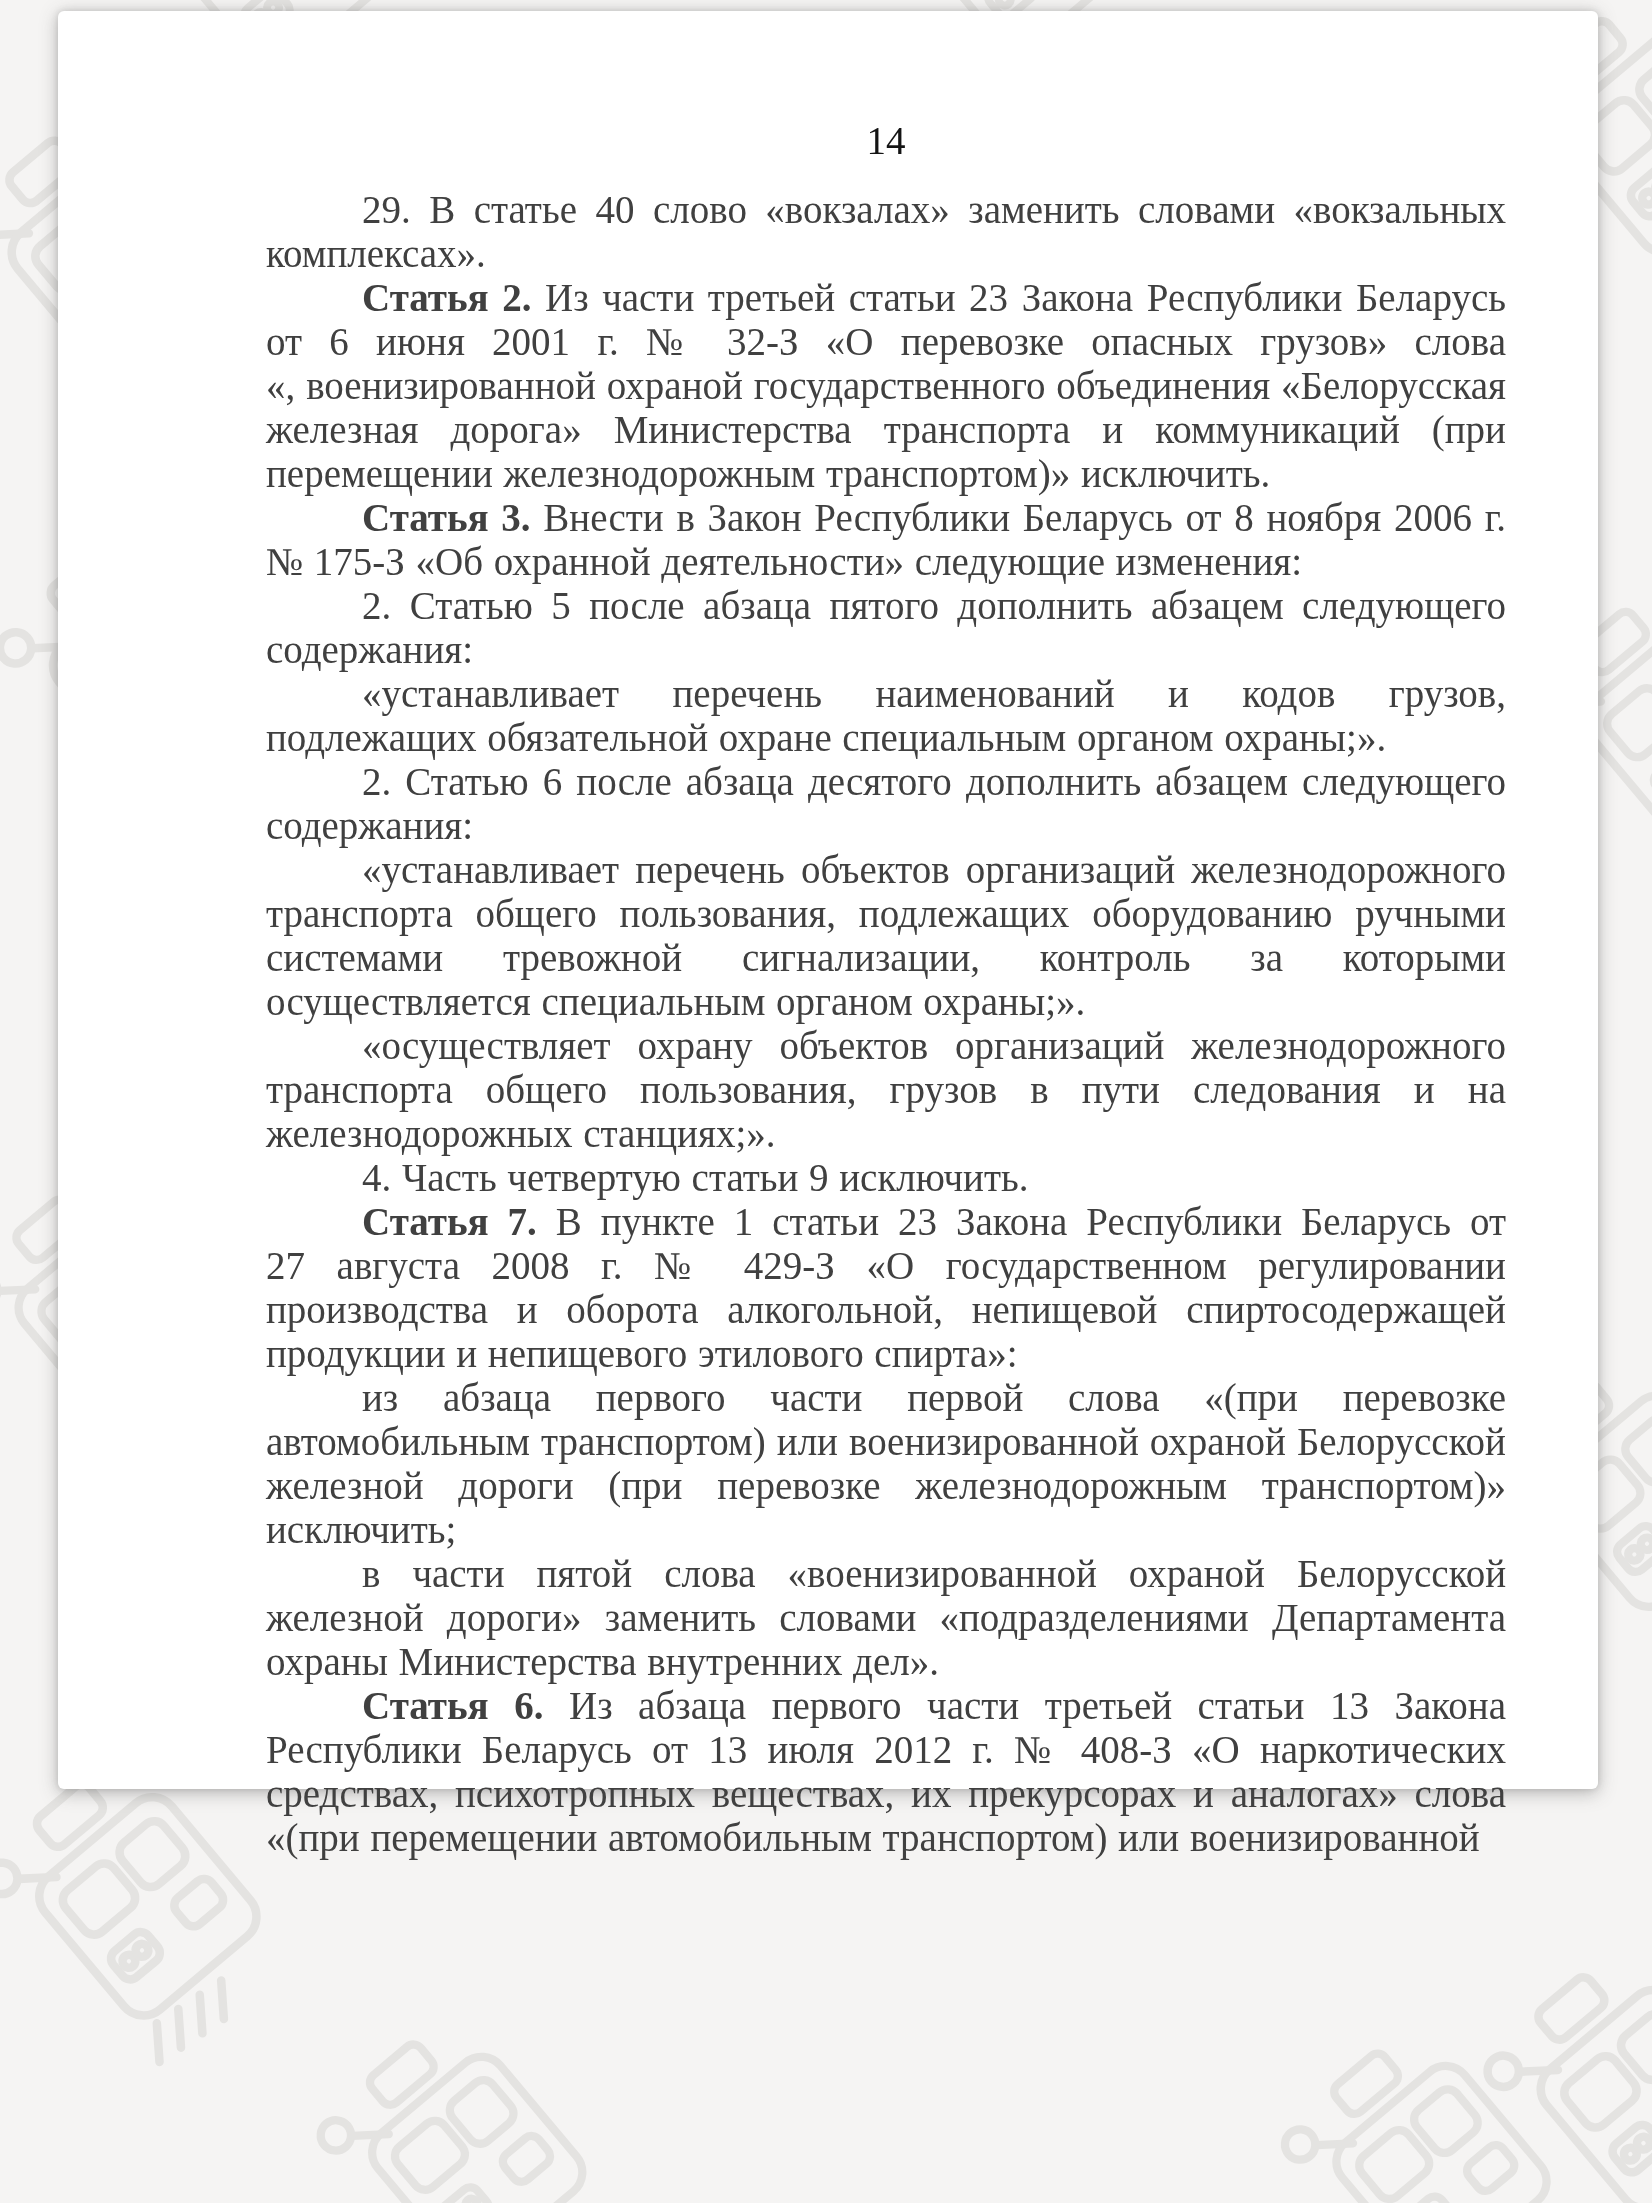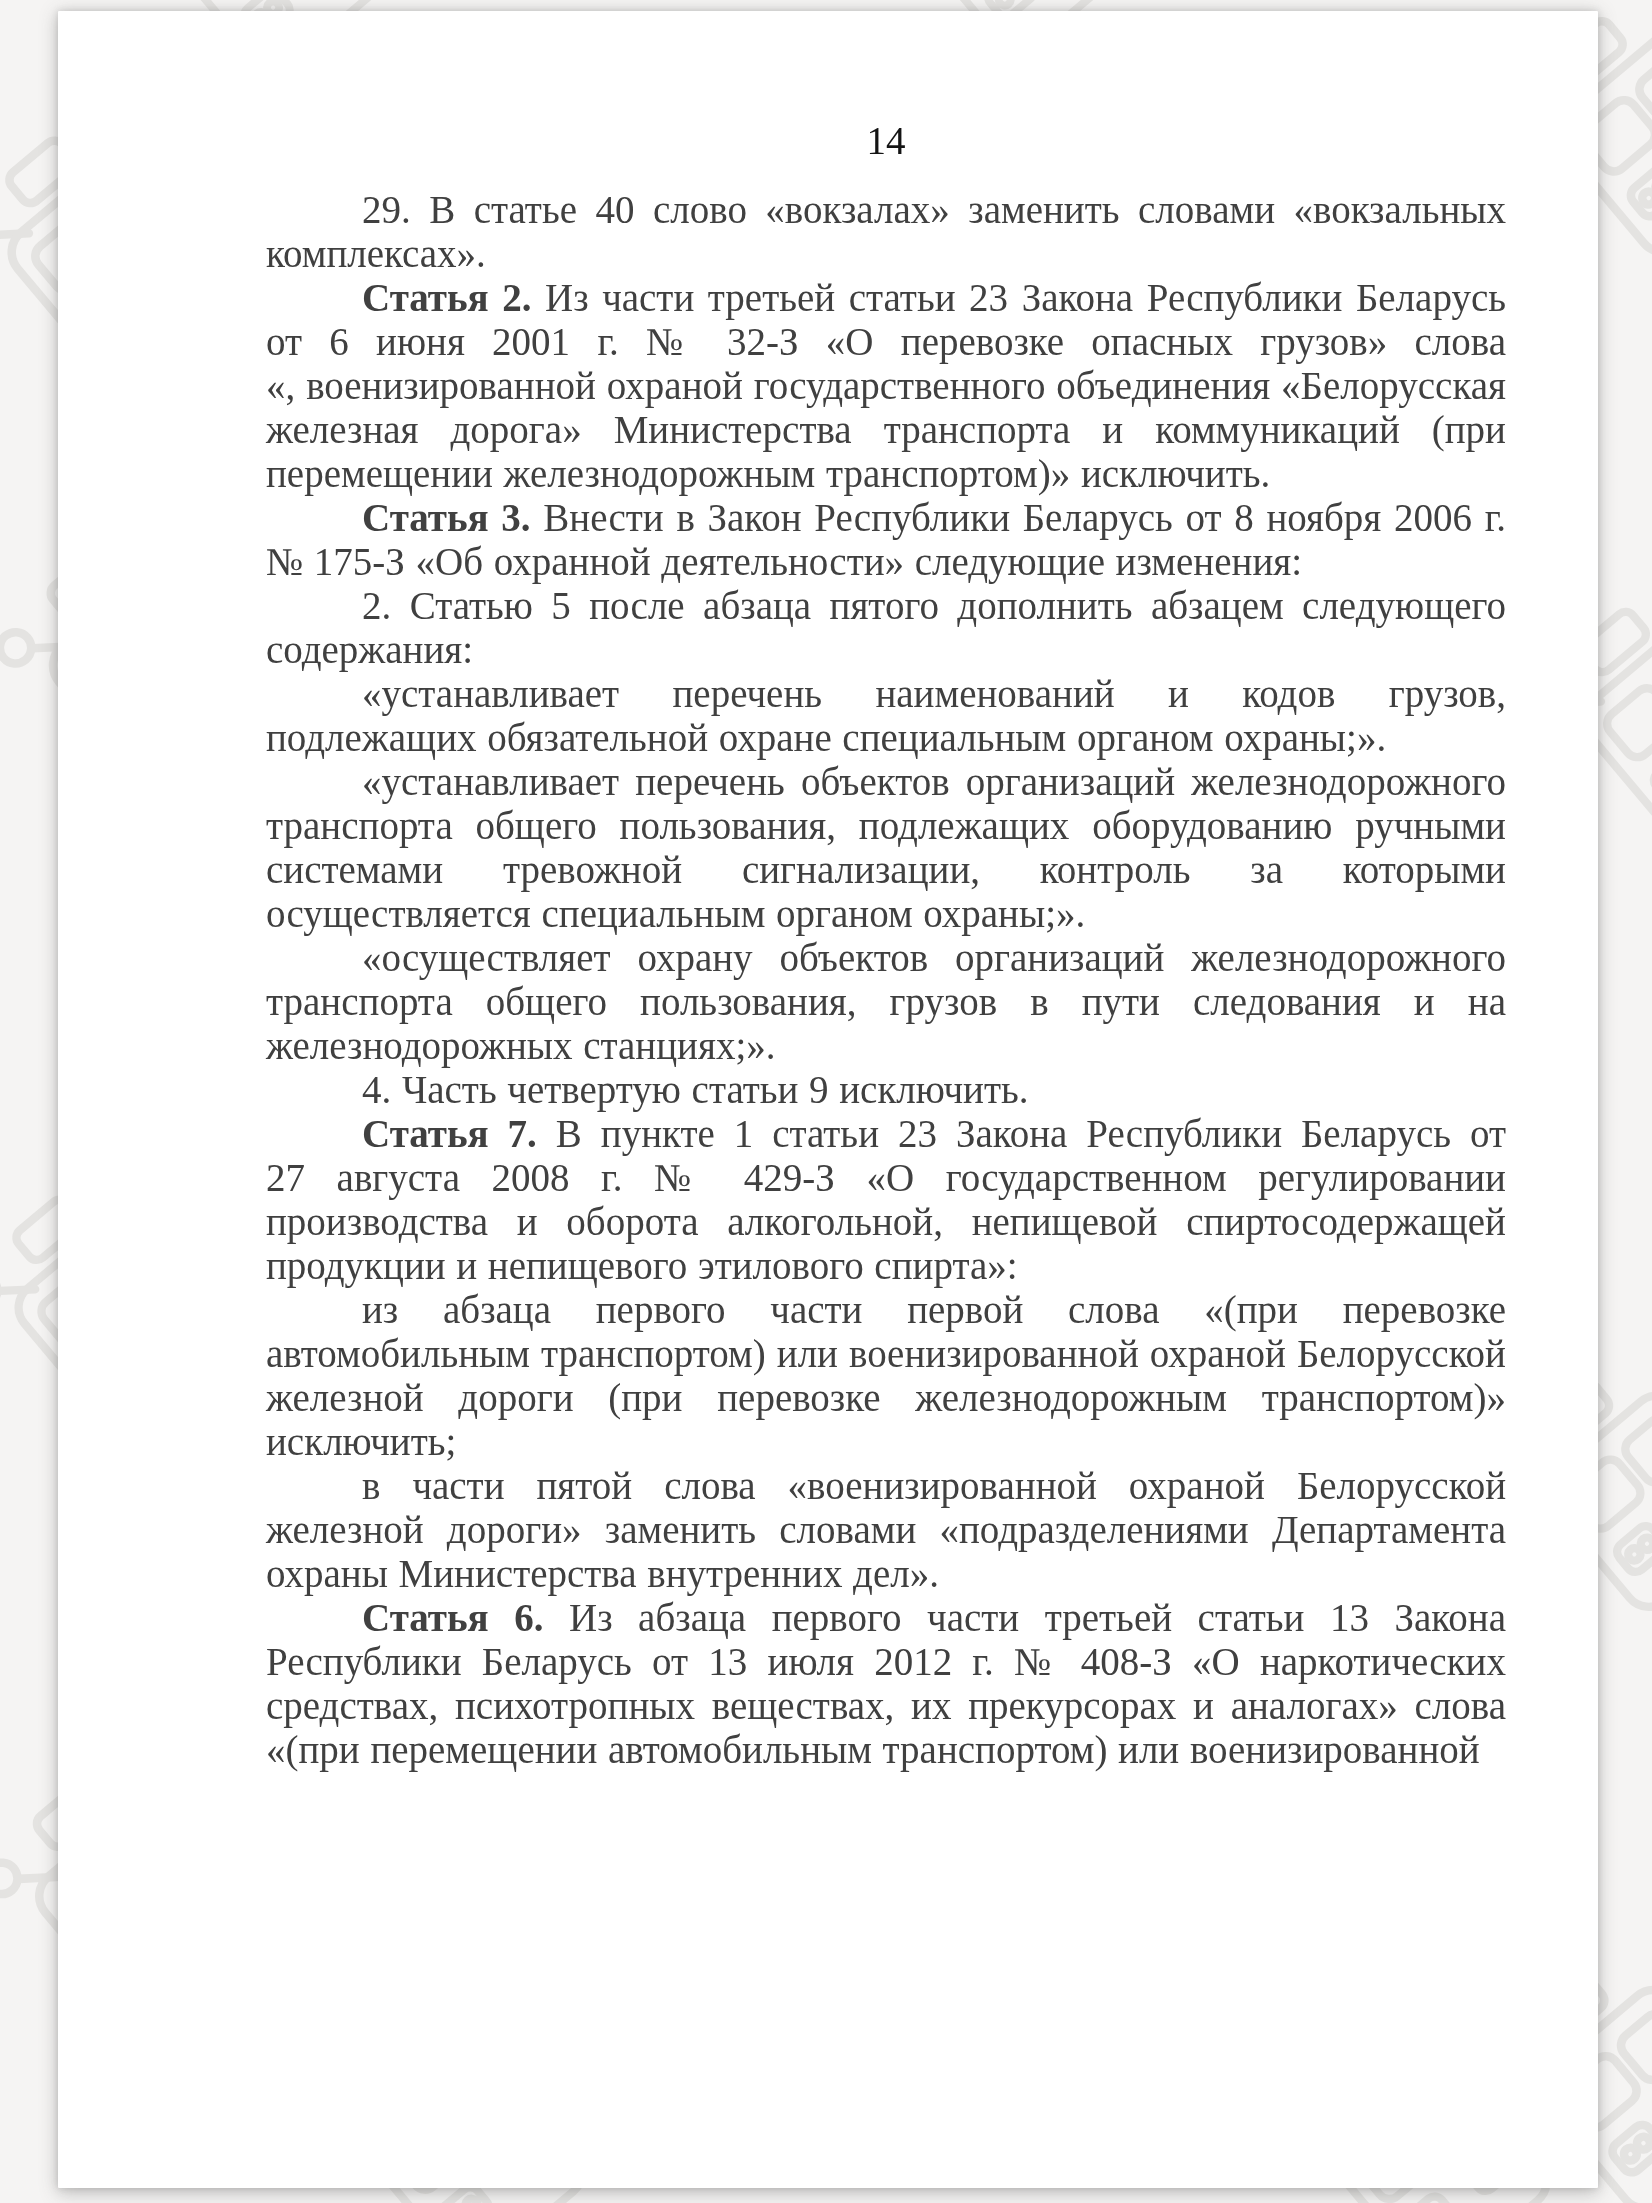--- a/index.html
+++ b/index.html
@@ -5,24 +5,24 @@
   html,body{margin:0;padding:0;}
   body{
     width:1653px;height:2204px;
     position:relative;overflow:hidden;
     background:#f5f4f3;
     font-family:"Liberation Serif","DejaVu Serif",serif;
   }
   .watermarks{position:absolute;left:0;top:0;width:1653px;height:2204px;}
   .sheet{
     position:absolute;left:58px;top:11px;
-    width:1540px;height:2177px;
+    width:1540px;height:1778px;
     box-sizing:border-box;
     background:#ffffff;
-    border-radius:1px;
+    border-radius:6px;
     box-shadow:0 3.7px 18.4px rgba(70,70,70,.35), 0 0 6.4px rgba(110,110,110,.22);
     padding:108px 92px 0 208px;
   }
   .pageno{
     font-size:39px;line-height:44px;color:#141414;
     text-align:center;margin:0 0 25px 0;
   }
   .para{
     margin:0;
     font-size:39px;line-height:44px;color:#404040;
@@ -65,20 +65,21 @@
 </svg>
 
 <div class="sheet">
   <div class="pageno">14</div>
   <div id="docbody">
       <p class="para">29. В статье 40 слово «вокзалах» заменить словами «вокзальных комплексах».</p>
       <p class="para"><b>Статья 2. </b>Из части третьей статьи 23 Закона Республики Беларусь от 6&nbsp;июня 2001&nbsp;г. №&nbsp;32-З «О перевозке опасных грузов» слова «,&nbsp;военизированной охраной государственного объединения «Белорусская железная дорога» Министерства транспорта и коммуникаций (при перемещении железнодорожным транспортом)» исключить.</p>
       <p class="para"><b>Статья 3. </b>Внести в Закон Республики Беларусь от 8&nbsp;ноября 2006&nbsp;г. №&nbsp;175-З «Об охранной деятельности» следующие изменения:</p>
       <p class="para">2. Статью 5 после абзаца пятого дополнить абзацем следующего содержания:</p>
       <p class="para">«устанавливает перечень наименований и кодов грузов, подлежащих обязательной охране специальным органом охраны;».</p>
+      <p class="para">2. Статью 6 после абзаца десятого дополнить абзацем следующего содержания:</p>
       <p class="para">«устанавливает перечень объектов организаций железнодорожного транспорта общего пользования, подлежащих оборудованию ручными системами тревожной сигнализации, контроль за которыми осуществляется специальным органом охраны;».</p>
       <p class="para">«осуществляет охрану объектов организаций железнодорожного транспорта общего пользования, грузов в пути следования и на железнодорожных станциях;».</p>
       <p class="para">4. Часть четвертую статьи 9 исключить.</p>
       <p class="para"><b>Статья 7. </b>В пункте 1 статьи 23 Закона Республики Беларусь от 27&nbsp;августа 2008&nbsp;г. №&nbsp;429-З «О&nbsp;государственном регулировании производства и оборота алкогольной, непищевой спиртосодержащей продукции и непищевого этилового спирта»:</p>
       <p class="para">из абзаца первого части первой слова «(при перевозке автомобильным транспортом) или военизированной охраной Белорусской железной дороги (при перевозке железнодорожным транспортом)» исключить;</p>
       <p class="para">в части пятой слова «военизированной охраной Белорусской железной дороги» заменить словами «подразделениями Департамента охраны Министерства внутренних дел».</p>
       <p class="para"><b>Статья 6. </b>Из абзаца первого части третьей статьи 13 Закона Республики Беларусь от 13&nbsp;июля 2012&nbsp;г. №&nbsp;408-З «О&nbsp;наркотических средствах, психотропных веществах, их прекурсорах и аналогах» слова «(при перемещении автомобильным транспортом) или военизированной</p>
     </div>
 </div>
 

